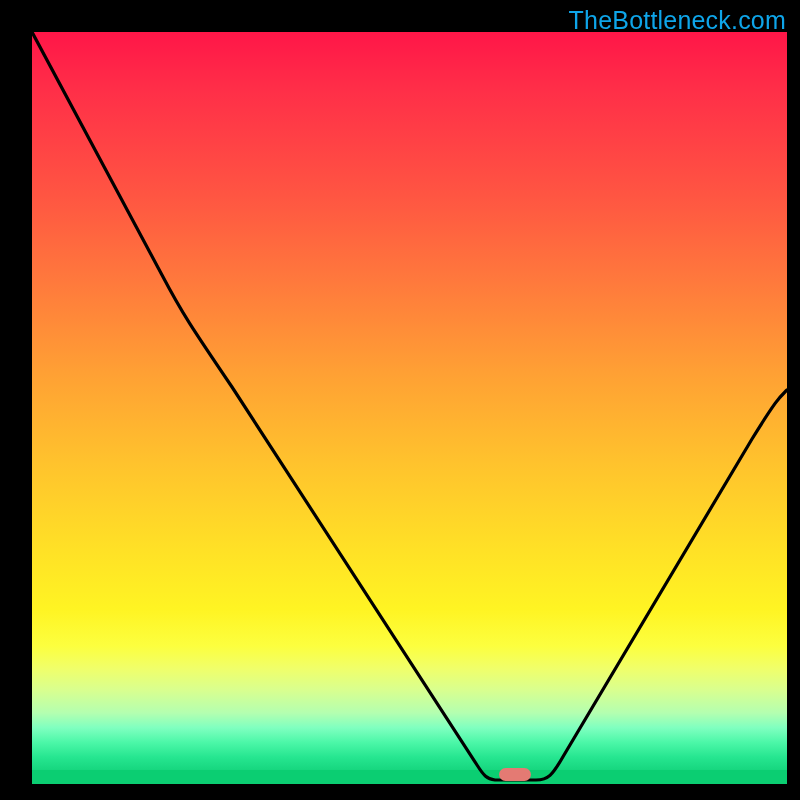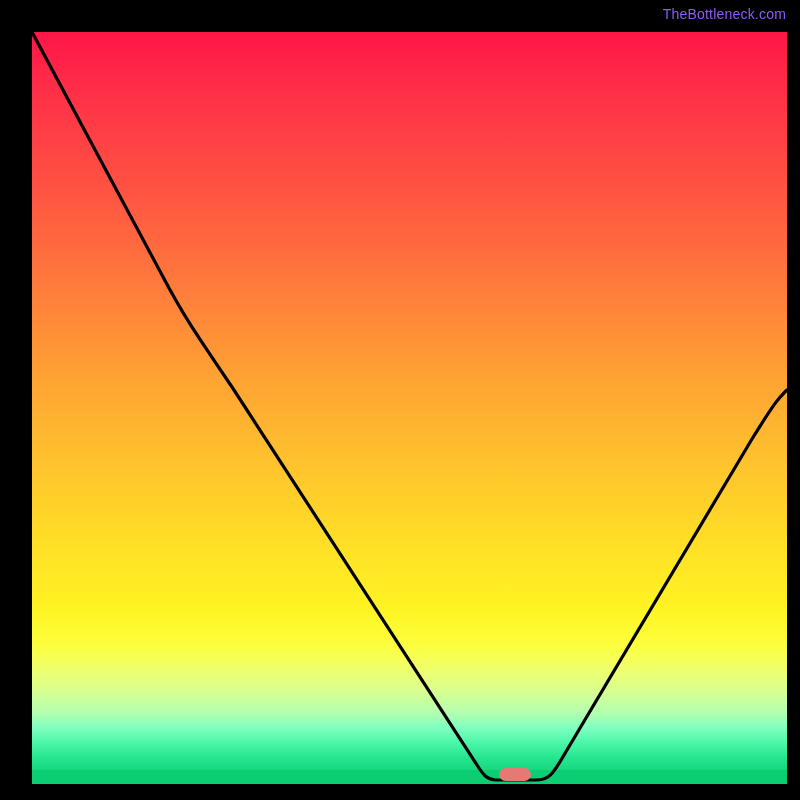--- a/index.html
+++ b/index.html
@@ -58,22 +58,22 @@
     left: 0;
     bottom: 0;
     width: 100%;
     height: 14px;
     background: #0bce72;
   }
   .watermark {
     position: absolute;
     top: 6px;
     right: 14px;
-    color: #8b5cf6;
-    font-size: 14px;
+    color: #0ea5e9;
+    font-size: 25px;
     font-weight: 500;
     letter-spacing: 0.2px;
   }
   svg.curve {
     position: absolute;
     left: 0;
     top: 0;
   }
   .marker {
     position: absolute;

